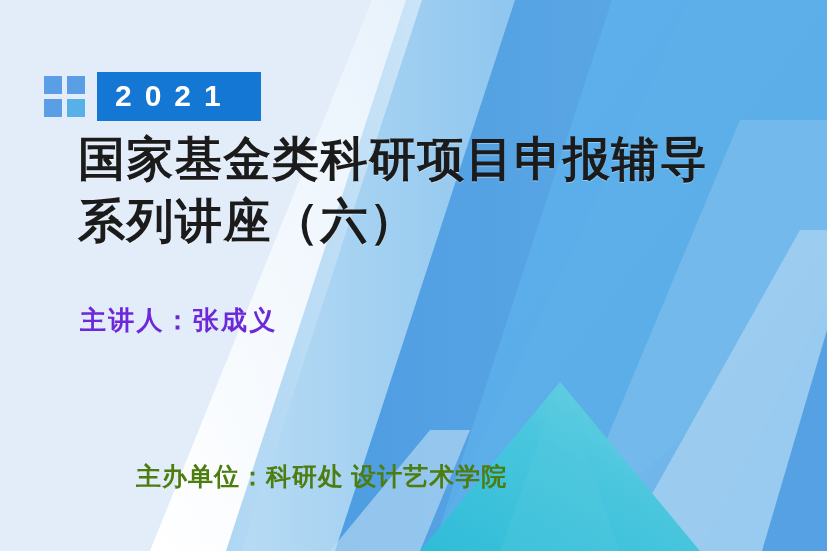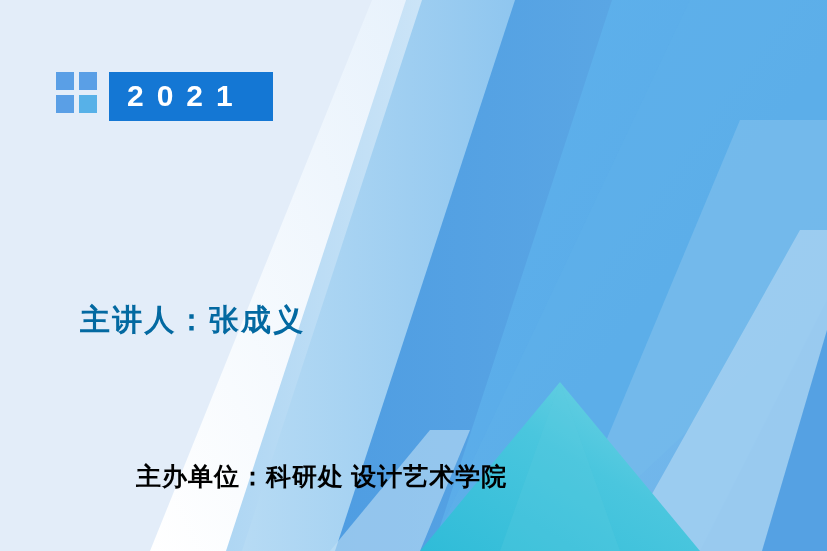--- a/index.html
+++ b/index.html
@@ -31,21 +31,21 @@
     inset: 0;
     z-index: 2;
   }
 
   
   .year-row {
     position: absolute;
     left: 44px;
     top: 72px;
     display: flex;
-    margin-left: 12px;
+    align-items: center;
   }
   .grid-icon {
     display: grid;
     grid-template-columns: 18px 18px;
     grid-template-rows: 18px 18px;
     gap: 5px;
     margin-right: 12px;
   }
   .grid-icon i {
     display: block;
@@ -86,43 +86,43 @@
     text-shadow: 0 1px 0 rgba(255,255,255,0.35);
   }
 
   
   .details-block {
     position: absolute;
     left: 80px;
     top: 303px;
   }
   .detail-line {
-    font-size: 30px;
-    font-weight: bold;
-    color: #0369a1;
+    font-size: 26px;
+    font-weight: bold;
+    color: #6d28d9;
     line-height: 34px;
     letter-spacing: 2.2px;
     white-space: nowrap;
   }
 
   
   .footer-block {
     position: absolute;
     left: 0;
     right: 0;
     top: 460px;
     text-align: center;
     padding-right: 184px;
   }
   .footer-text {
     display: inline-block;
     font-family: "Liberation Serif", "DejaVu Serif", serif;
     font-size: 25px;
     font-weight: bold;
-    color: #000000;
+    color: #4d7c0f;
     letter-spacing: 1px;
     white-space: nowrap;
   }
 </style>
 </head>
 <body>
 
 <div class="poster">
 
   <svg class="bg-art" viewBox="0 0 827 551" preserveAspectRatio="none" aria-hidden="true">
@@ -194,20 +194,24 @@
     <div class="year-row">
       <span class="grid-icon">
         <i></i>
         <i></i>
         <i></i>
         <i class="alt"></i>
       </span>
       <span class="year-badge">2021</span>
     </div>
 
+    <div class="title-block">
+      <div class="title-line">国家基金类科研项目申报辅导</div>
+      <div class="title-line">系列讲座（六）</div>
+    </div>
 
     <div class="details-block">
       <div class="detail-line">主讲人：张成义</div>
     </div>
 
     <div class="footer-block">
       <span class="footer-text">主办单位：科研处 设计艺术学院</span>
     </div>
 
   </div>

